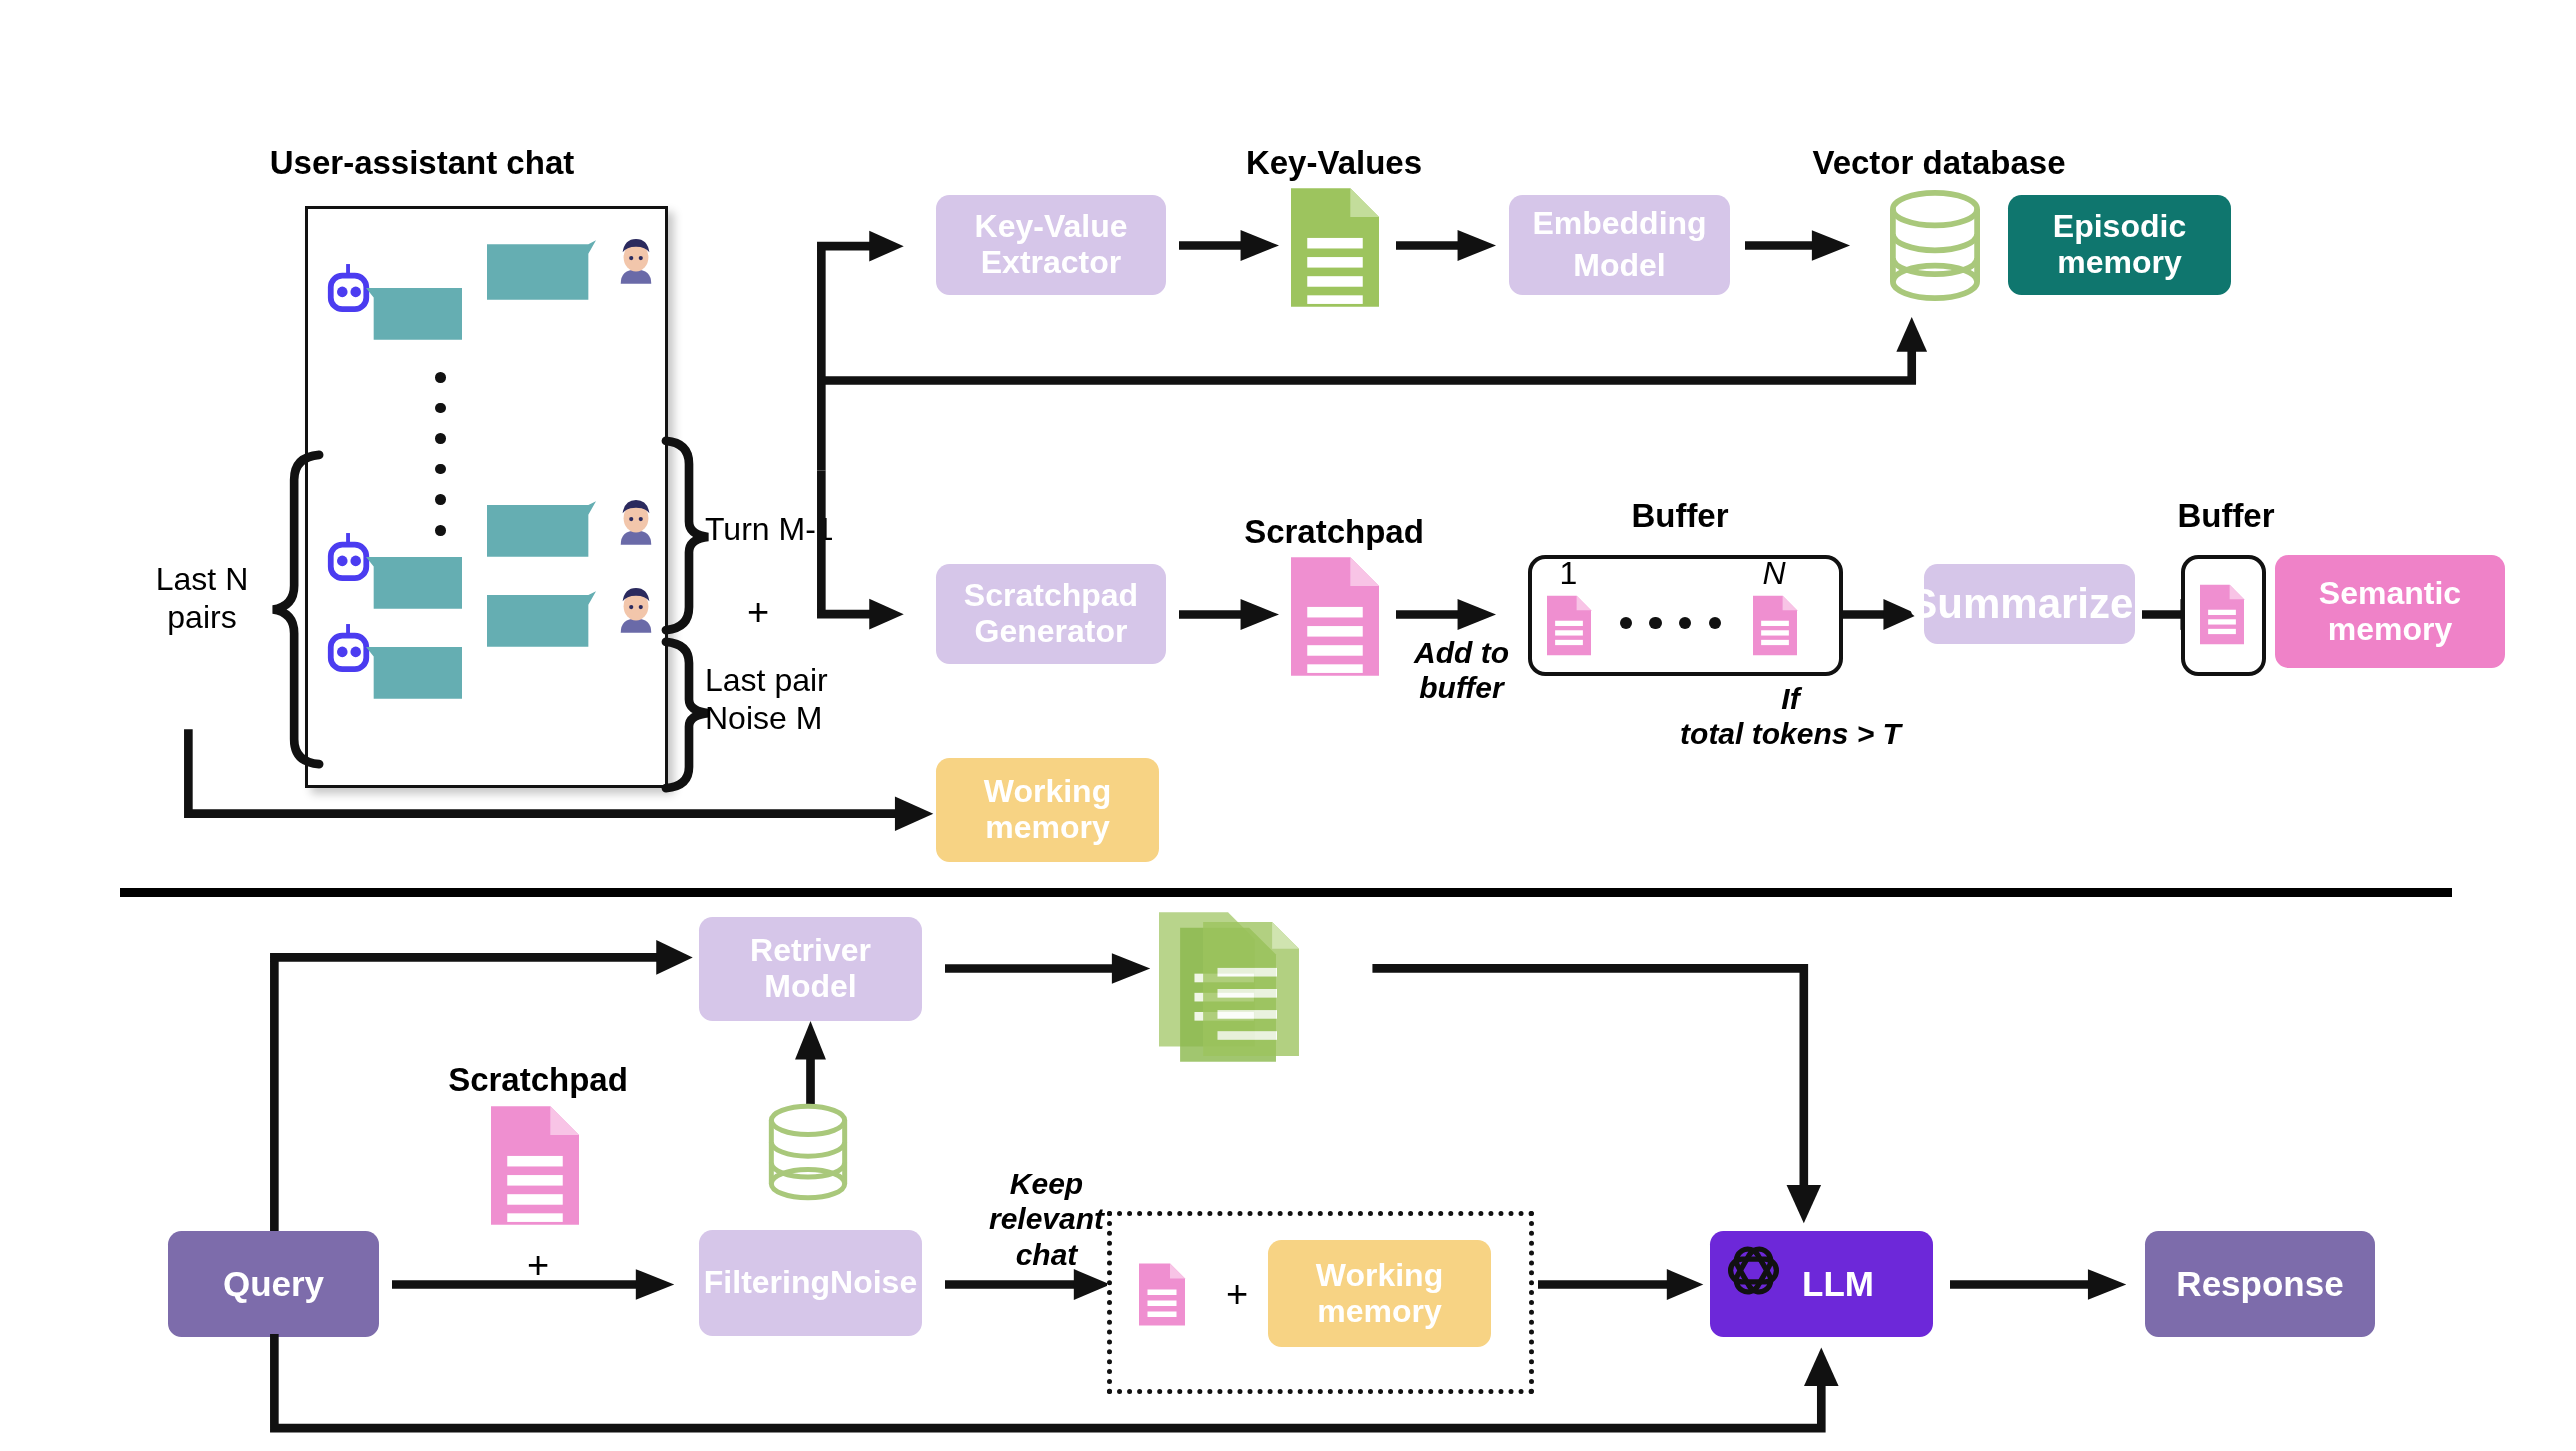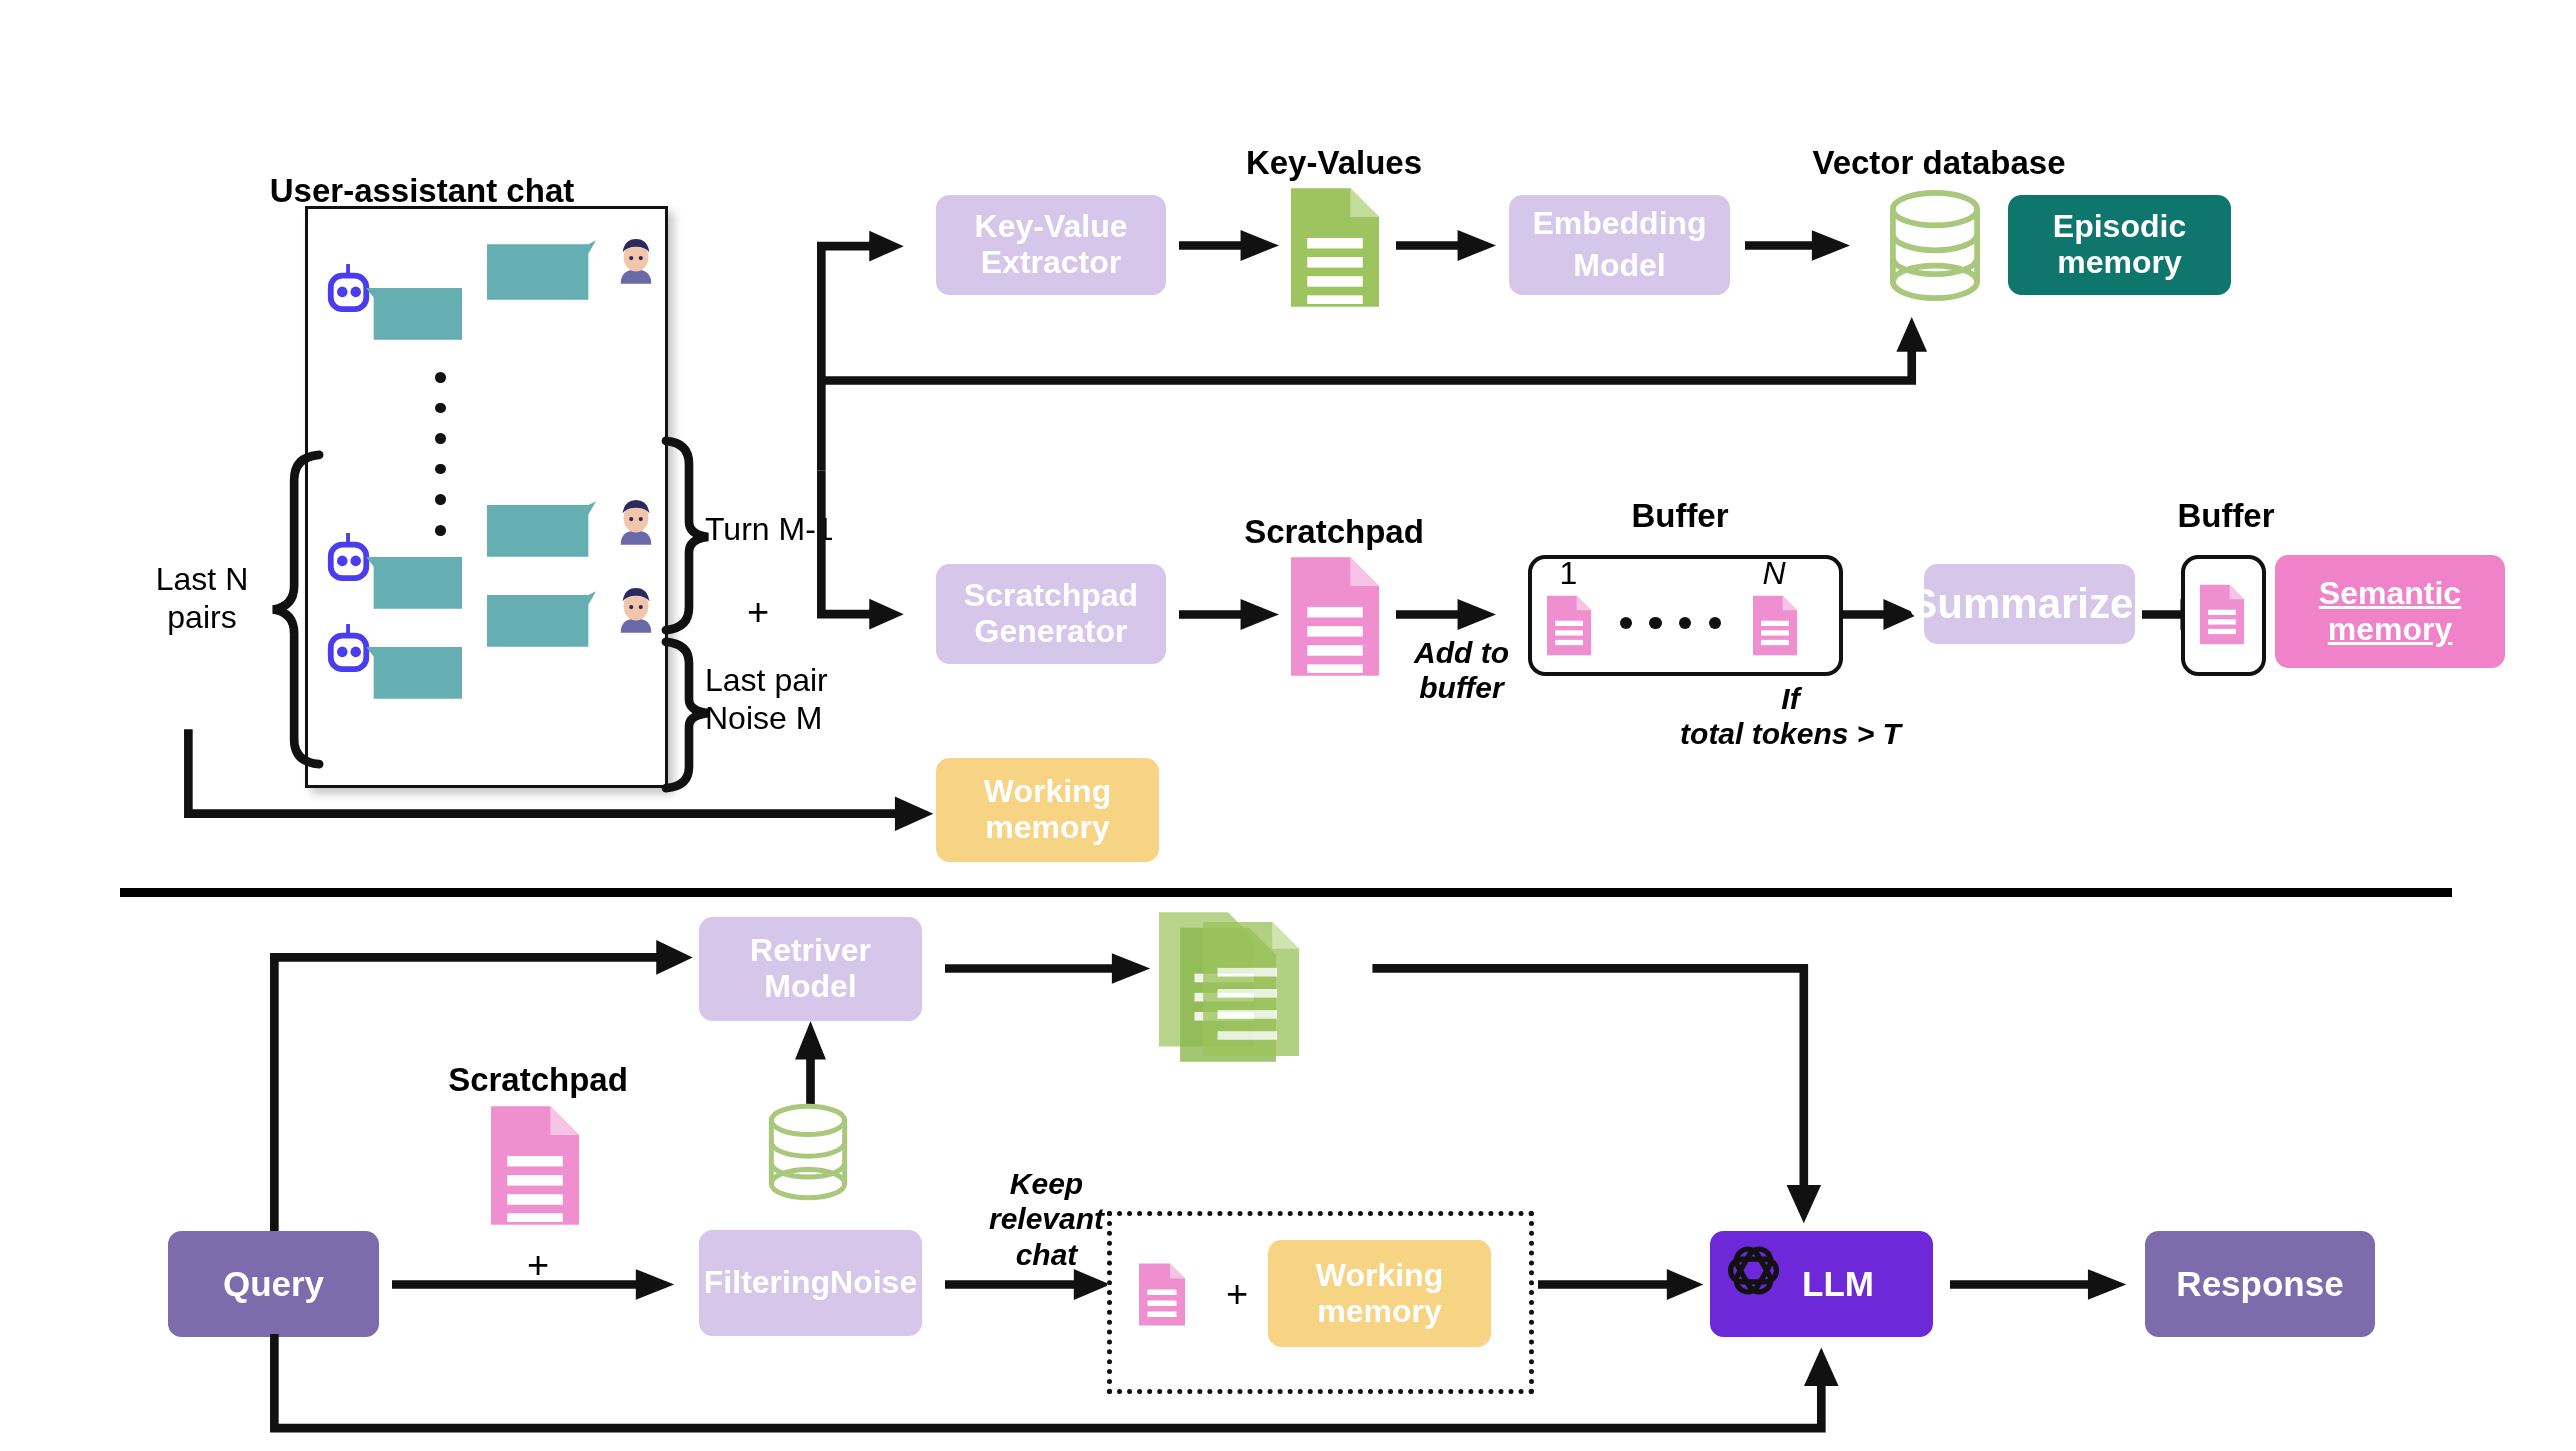--- a/index.html
+++ b/index.html
@@ -3,41 +3,41 @@
 <meta charset="utf-8">
 <style>
   html,body{margin:0;padding:0;background:#fff;}
   body{font-family:"Liberation Sans",sans-serif;}
   #stage{position:relative;width:2576px;height:1451px;background:#fff;overflow:hidden;}
   .abs{position:absolute;}
   .box{border-radius:13.4px;display:flex;align-items:center;justify-content:center;text-align:center;
        color:#fff;font-weight:bold;line-height:1.12;}
   .lav{background:#d6c6e9;}
   .green{background:#0f766e;}
-  .pinkb{background:#ef82c8;text-decoration:underline;}
+  .pinkb{background:#ef82c8;}
   .yellow{background:#f7d384;}
   .deep{background:#7d6cab;}
   .lav2{background:#6d28d9;}
   .cap{font-weight:bold;color:#000;text-align:center;white-space:nowrap;}
   .ital{font-style:italic;font-weight:bold;color:#000;text-align:center;line-height:1.18;}
   .plain{font-weight:normal;color:#000;text-align:center;line-height:1.18;}
   .line{background:#000;}
   svg{display:block;overflow:visible;}
   .chatpanel{background:#fff;border:3.8px solid #111;box-shadow:5.8px 5.8px 8.6px rgba(0,0,0,.22);}
   .dotcol span{display:block;width:10.6px;height:10.6px;border-radius:50%;background:#111;margin:0 auto 20px;}
   .dotrow span{display:inline-block;width:12.5px;height:12.5px;border-radius:50%;background:#111;margin:0 8.6px;}
   .bufbox{border:4.8px solid #111;border-radius:17.3px;background:#fff;}
   .dashbox{border:5.8px dotted #111;background:#fff;}
 </style>
 </head>
 <body>
 
 <div id="stage">
 
-  <div class="abs cap" style="left:230px;top:172px;width:384px;font-size:33px;">User-assistant chat</div>
+  <div class="abs cap" style="left:230px;top:144px;width:384px;font-size:33px;">User-assistant chat</div>
 
   <div class="abs chatpanel" style="left:305px;top:206px;width:357px;height:576px;">
 
     <span class="abs" style="left:17.3px;top:53px;">
       <svg width="48" height="54" viewBox="0 0 50 56">
         <rect x="22" y="2" width="4" height="14" fill="#4b3cf0"></rect>
         <rect x="6" y="14" width="37" height="35" rx="12" fill="#fff" stroke="#4b3cf0" stroke-width="6"></rect>
         <circle cx="18" cy="31" r="5.5" fill="#4b3cf0"></circle>
           <circle cx="32" cy="31" r="5.5" fill="#4b3cf0"></circle>
       </svg>

